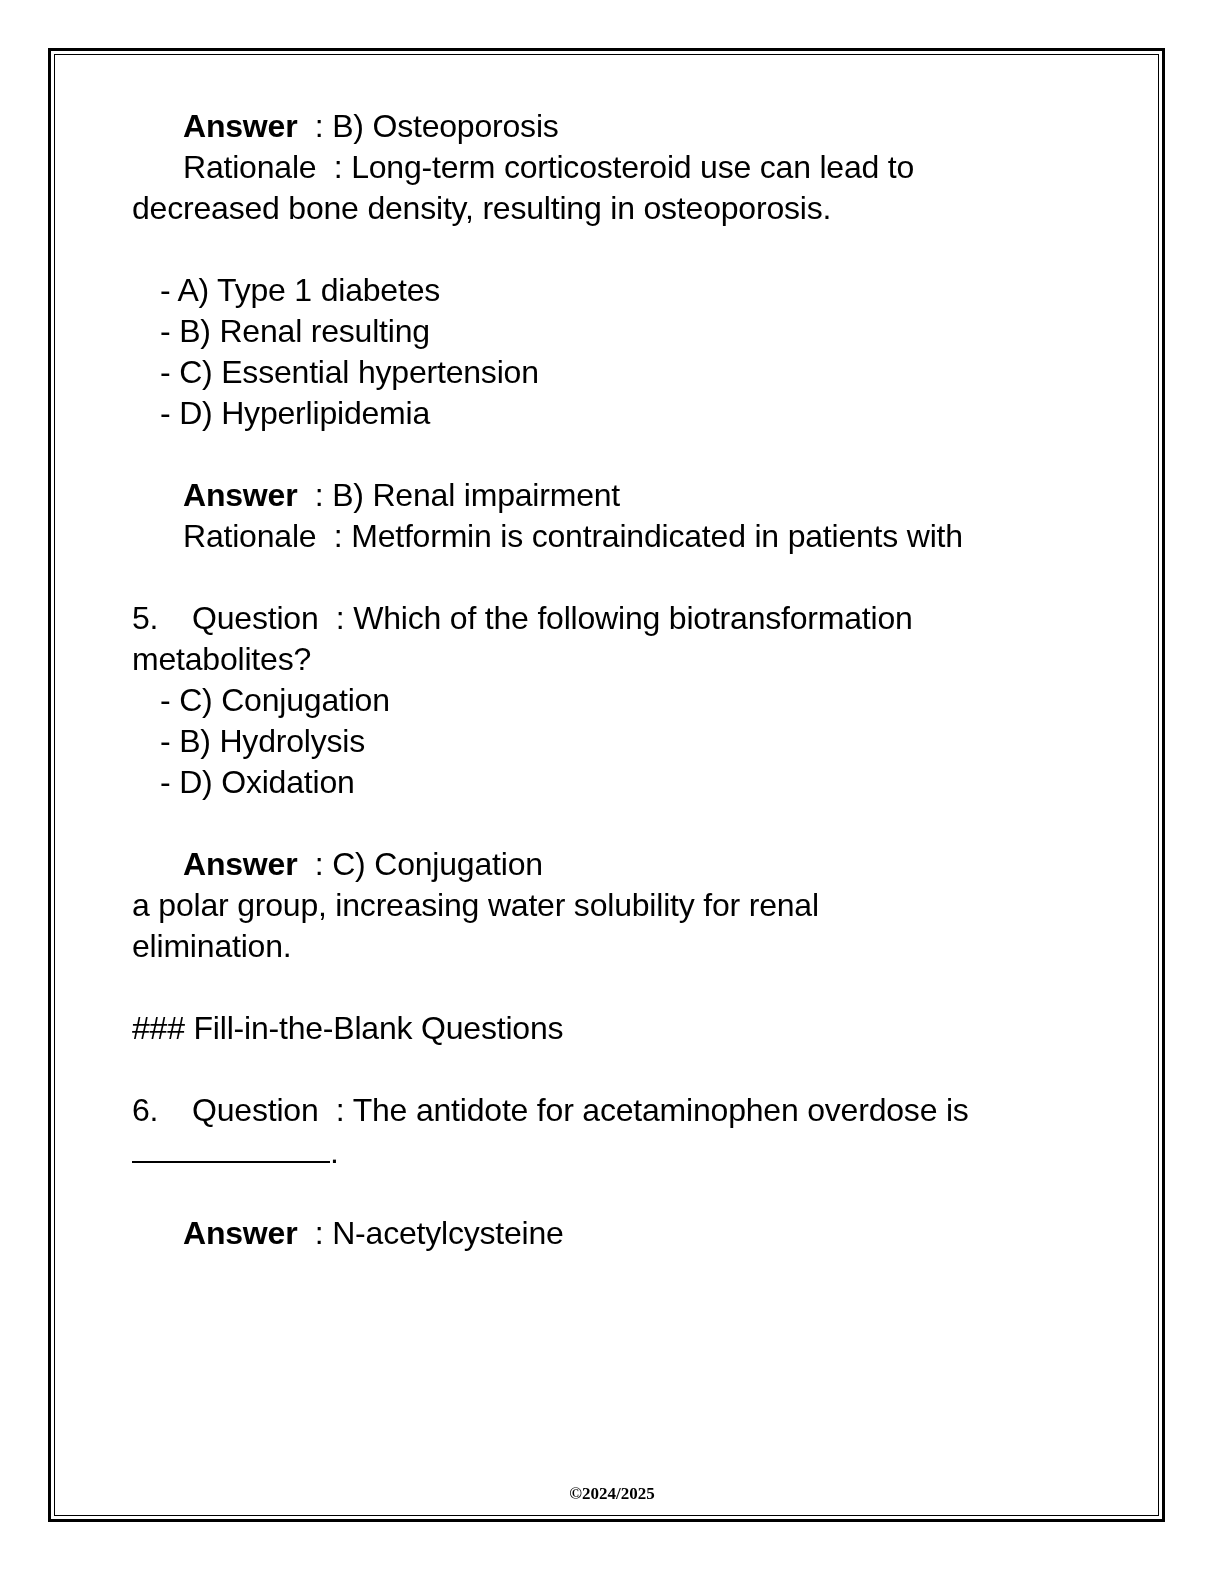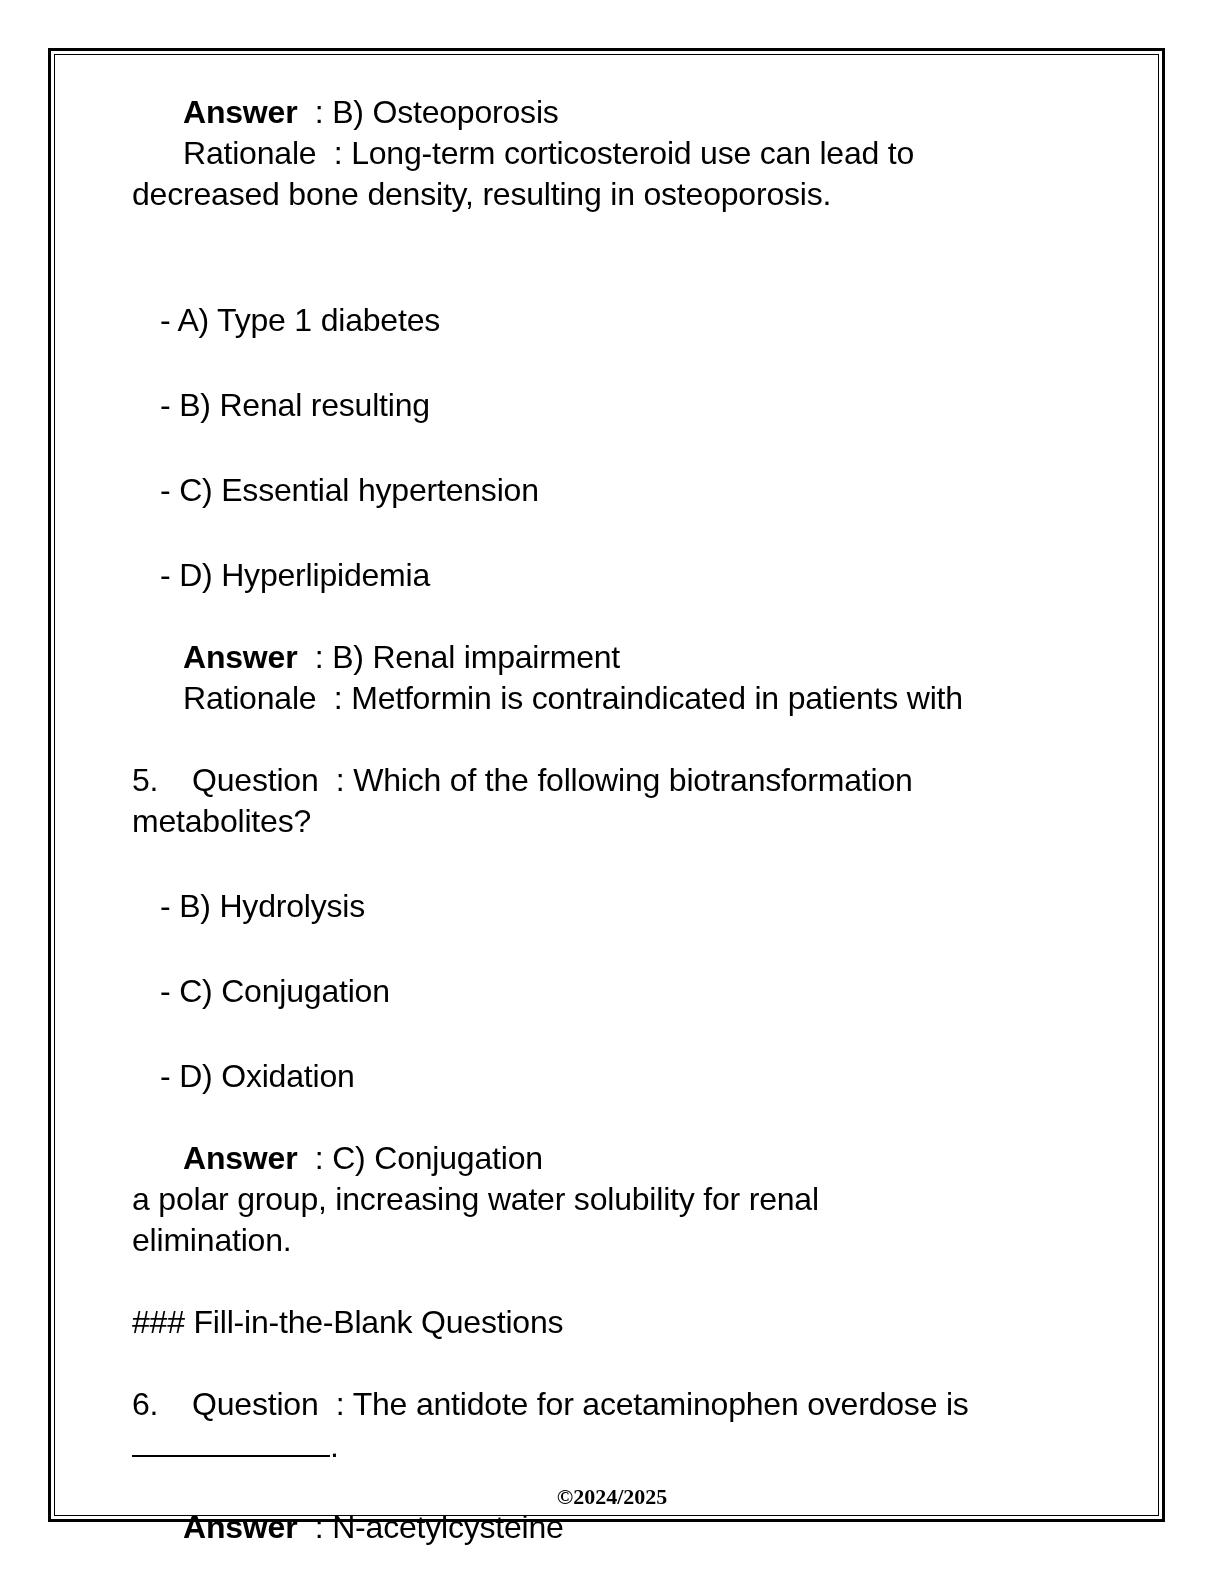--- a/index.html
+++ b/index.html
@@ -6,34 +6,34 @@
   body { width: 1224px; height: 1584px; position: relative; overflow: hidden; }
   .frame-outer {
     position: absolute; left: 48px; top: 48px; width: 1117px; height: 1474px;
     border: 3px solid #000; box-sizing: border-box;
   }
   .frame-inner {
     position: absolute; left: 54px; top: 54px; width: 1105px; height: 1462px;
     border: 1px solid #000; box-sizing: border-box;
   }
   .content {
-    position: absolute; left: 132px; top: 92px; width: 990px;
+    position: absolute; left: 132px; top: 106px; width: 990px;
     font-family: "Liberation Sans", sans-serif; font-size: 32px; line-height: 41px;
     color: #000; letter-spacing: -0.2px;
   }
   .line { white-space: pre; height: 41px; }
   .blank { height: 41px; }
   .indent { padding-left: 51px; }
-  .opt { padding-left: 28px; margin-top: 44px; }
+  .opt { padding-left: 28px; }
   .bold { font-weight: bold; }
   .num { display: inline-block; width: 60px; }
   .blankfill { display: inline-block; width: 198px; border-bottom: 2px solid #000; height: 30px; vertical-align: baseline; }
   .footer {
     position: absolute; left: 0; width: 1224px; top: 1484px; text-align: center;
-    font-family: "Liberation Serif", serif; font-weight: bold; font-size: 22px; color: #000;
+    font-family: "Liberation Serif", serif; font-weight: bold; font-size: 17px; color: #000;
   }
 </style>
 </head>
 <body>
 
 <div class="frame-outer"></div>
 <div class="frame-inner"></div>
 
 <div class="content">
 
@@ -46,22 +46,22 @@
   <div class="line opt">- B) Renal resulting</div>
   <div class="line opt">- C) Essential hypertension</div>
   <div class="line opt">- D) Hyperlipidemia</div>
   <div class="blank"></div>
   <div class="line indent"><span class="bold">Answer</span><span>  : B) Renal impairment</span></div>
   <div class="line indent"><span>Rationale</span><span>  : Metformin is contraindicated in patients with</span></div>
   <div class="blank"></div>
 
   <div class="line"><span class="num">5.</span><span>Question</span><span>  : Which of the following biotransformation</span></div>
   <div class="line">metabolites?</div>
+  <div class="line opt">- C) Conjugation</div>
   <div class="line opt">- B) Hydrolysis</div>
-  <div class="line opt">- C) Conjugation</div>
   <div class="line opt">- D) Oxidation</div>
   <div class="blank"></div>
   <div class="line indent"><span class="bold">Answer</span><span>  : C) Conjugation</span></div>
   <div class="line">a polar group, increasing water solubility for renal</div>
   <div class="line">elimination.</div>
   <div class="blank"></div>
 
   <div class="line">### Fill-in-the-Blank Questions</div>
   <div class="blank"></div>
 

